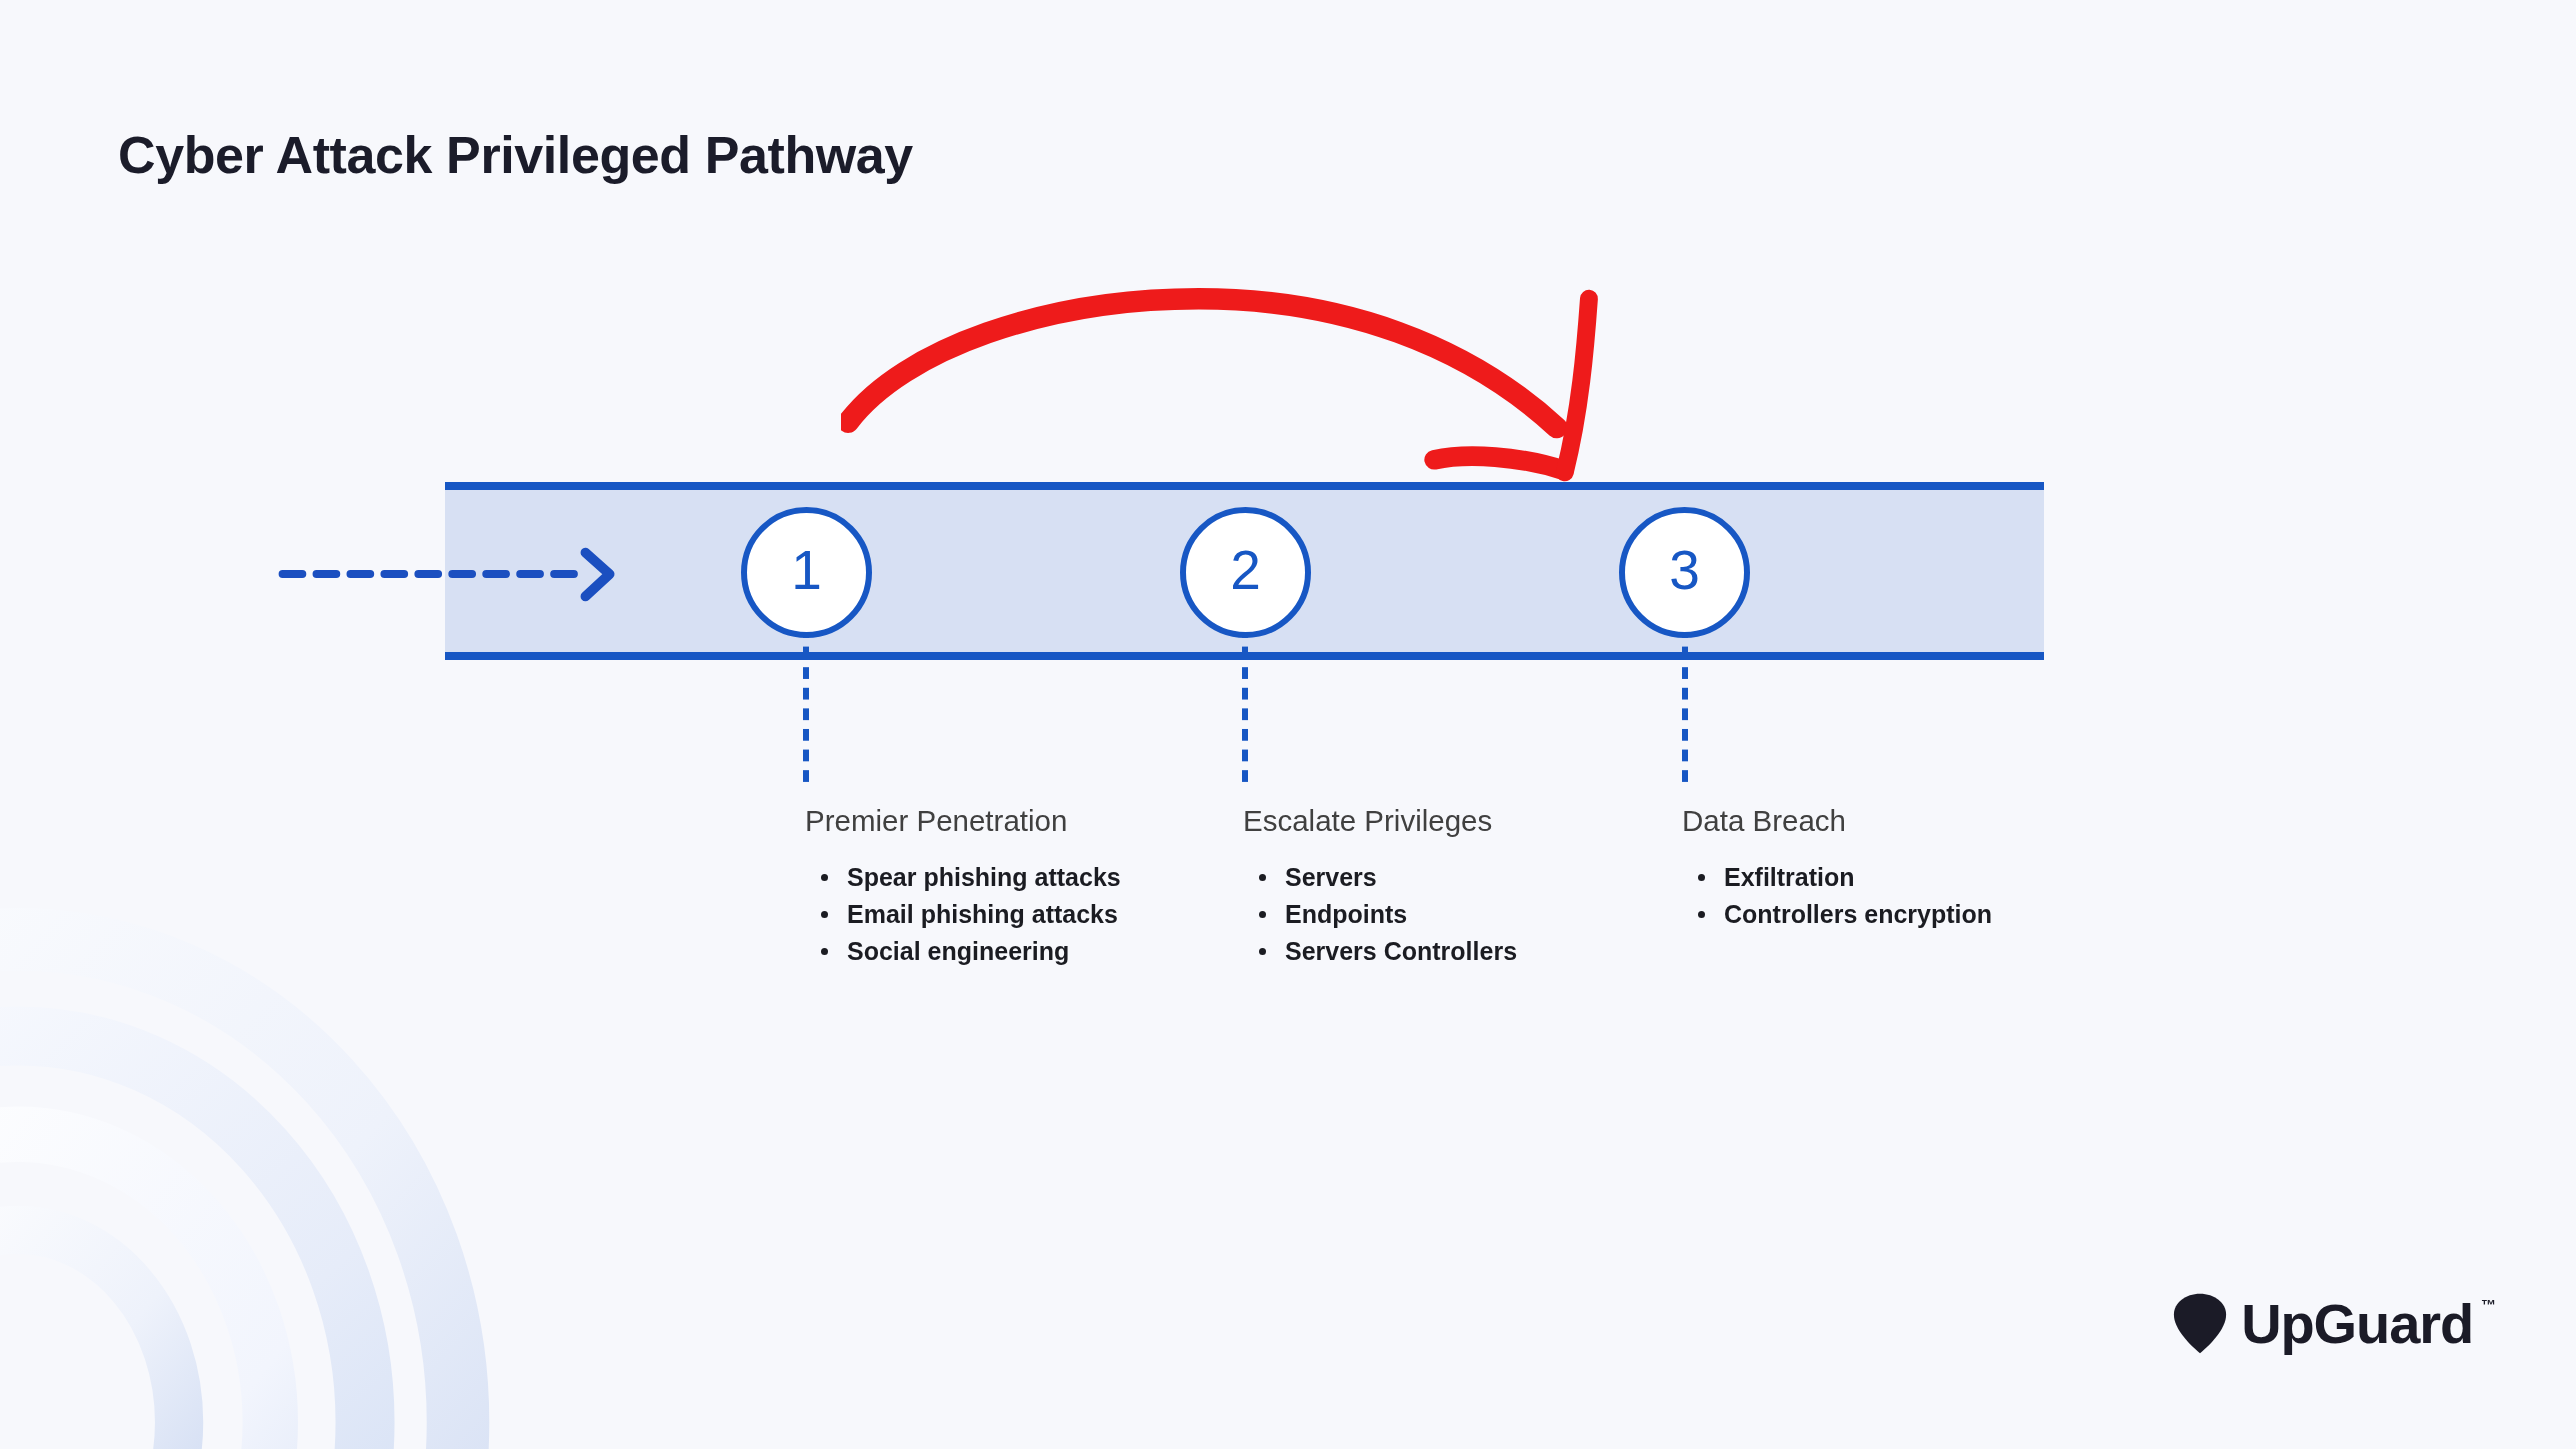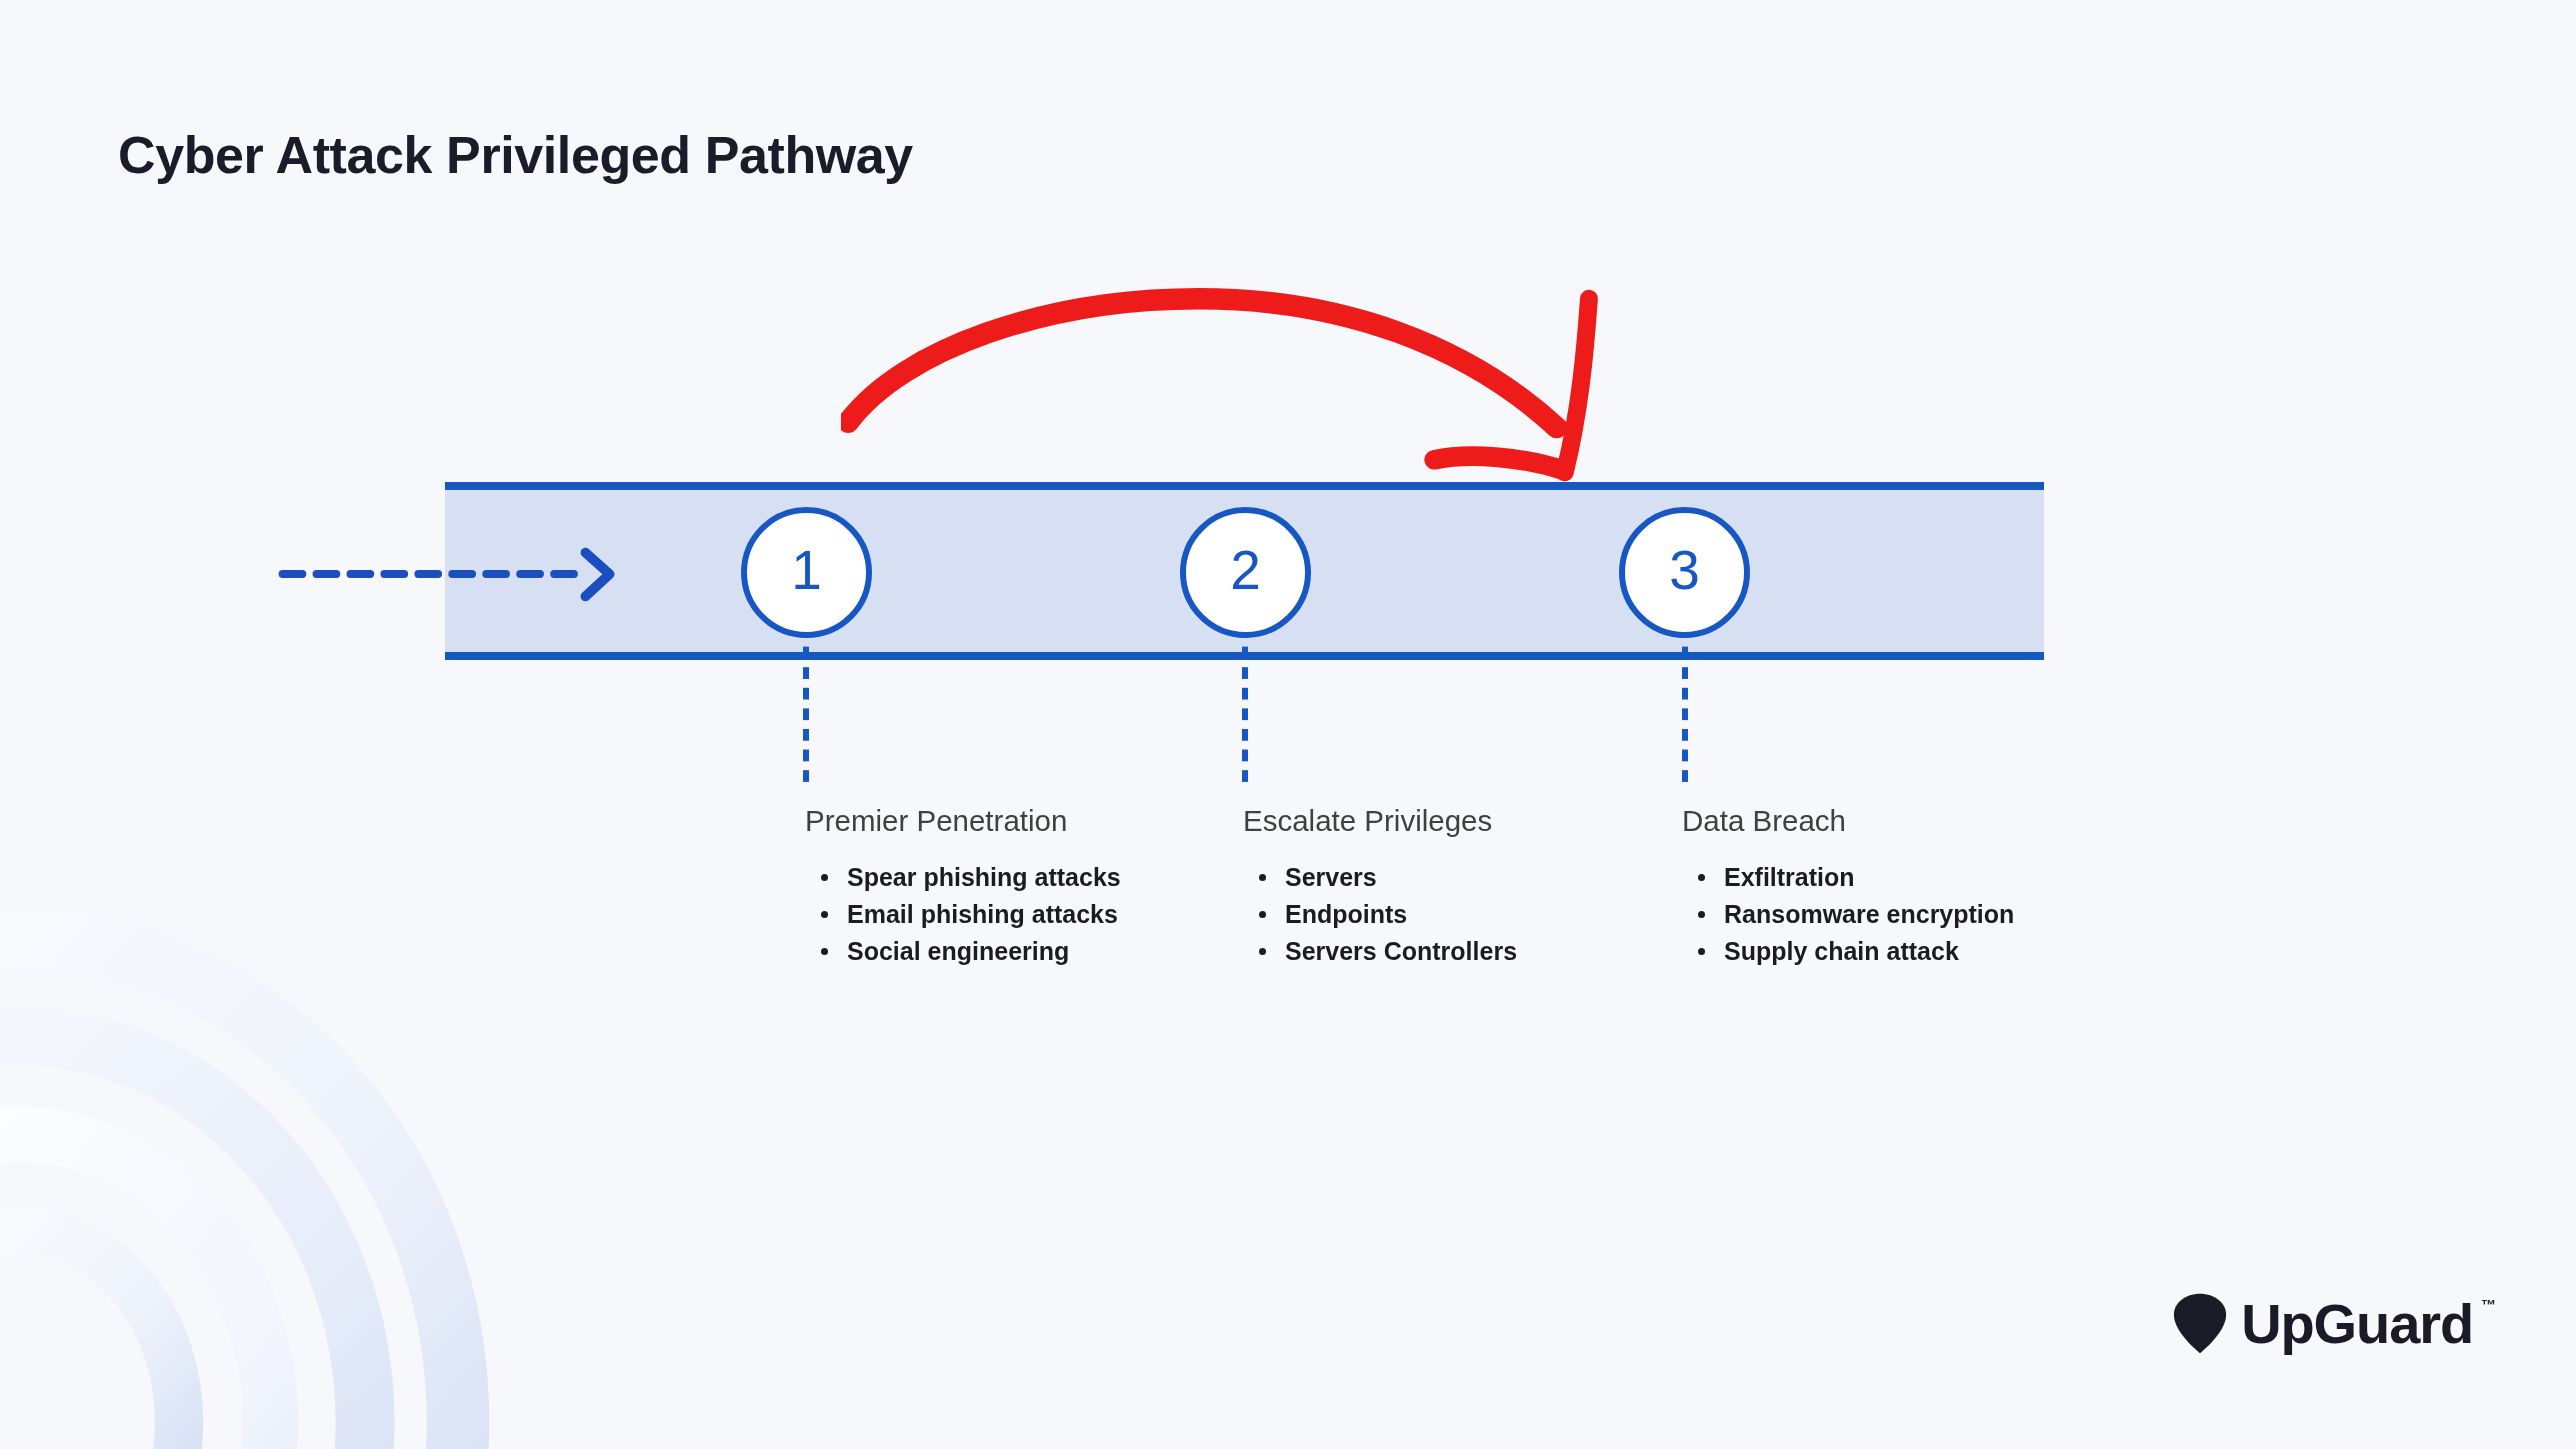--- a/index.html
+++ b/index.html
@@ -262,22 +262,21 @@
       <li>Servers</li>
       <li>Endpoints</li>
       <li>Servers Controllers</li>
     </ul>
   </div>
 
   <div class="step-detail s3">
     <div class="step-heading">Data Breach</div>
     <ul class="step-list">
       <li>Exfiltration</li>
-      <li>Ransomware encryption</li>
-      <li>Supply chain attack</li>
+      <li>Controllers encryption</li>
     </ul>
   </div>
 
   <div class="brand-logo">
     <svg class="brand-mark" viewBox="0 0 60 70">
       <path d="M30 2 C46 2 59 12 59 25 C59 41 42 58 30 68 C18 58 1 41 1 25 C1 12 14 2 30 2 Z" fill="#1b1b27"></path>
     </svg>
     <span class="brand-word">
       <span>UpGuard</span>
       <span class="brand-tm">™</span>

